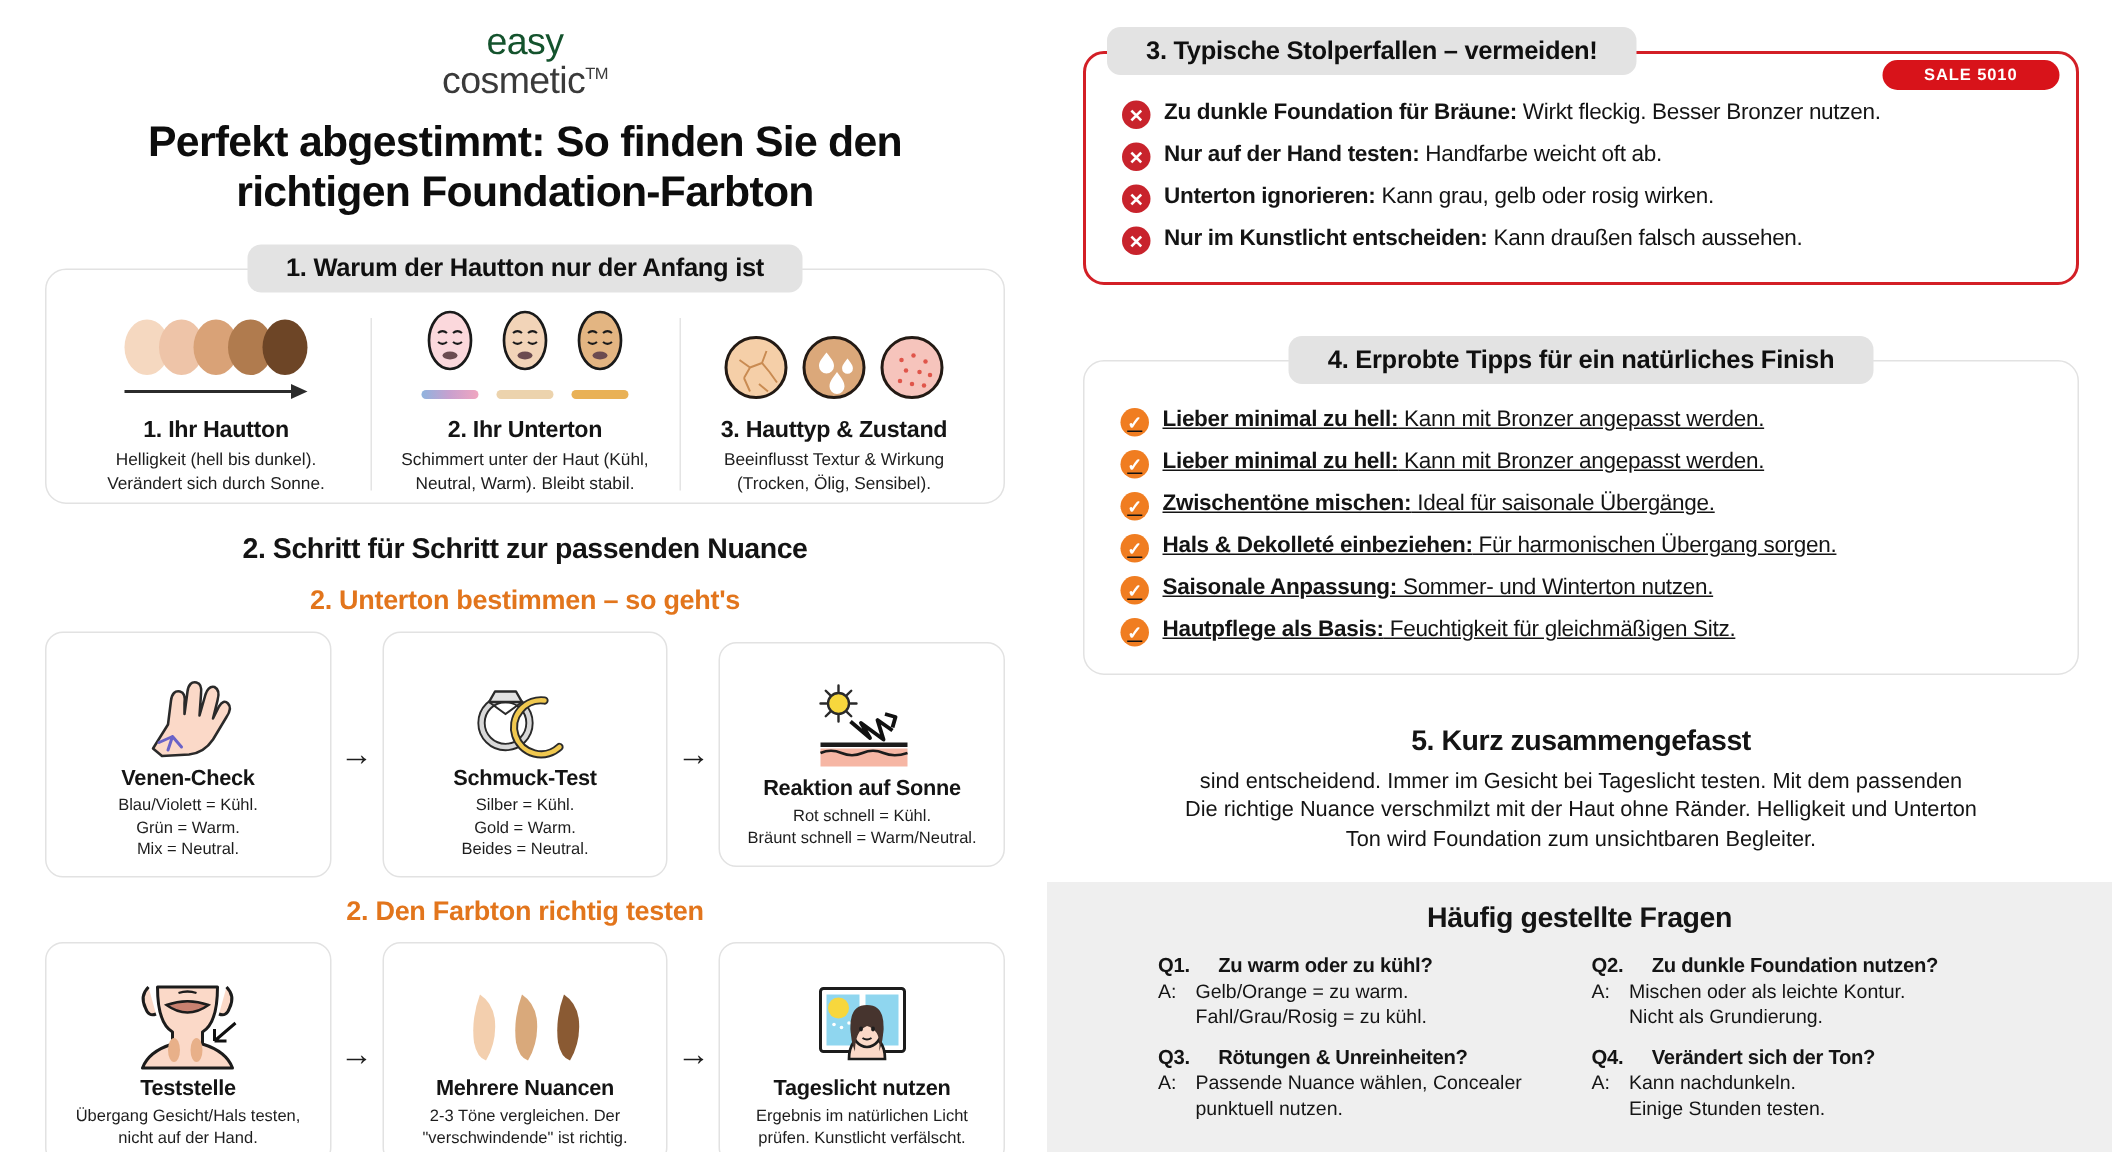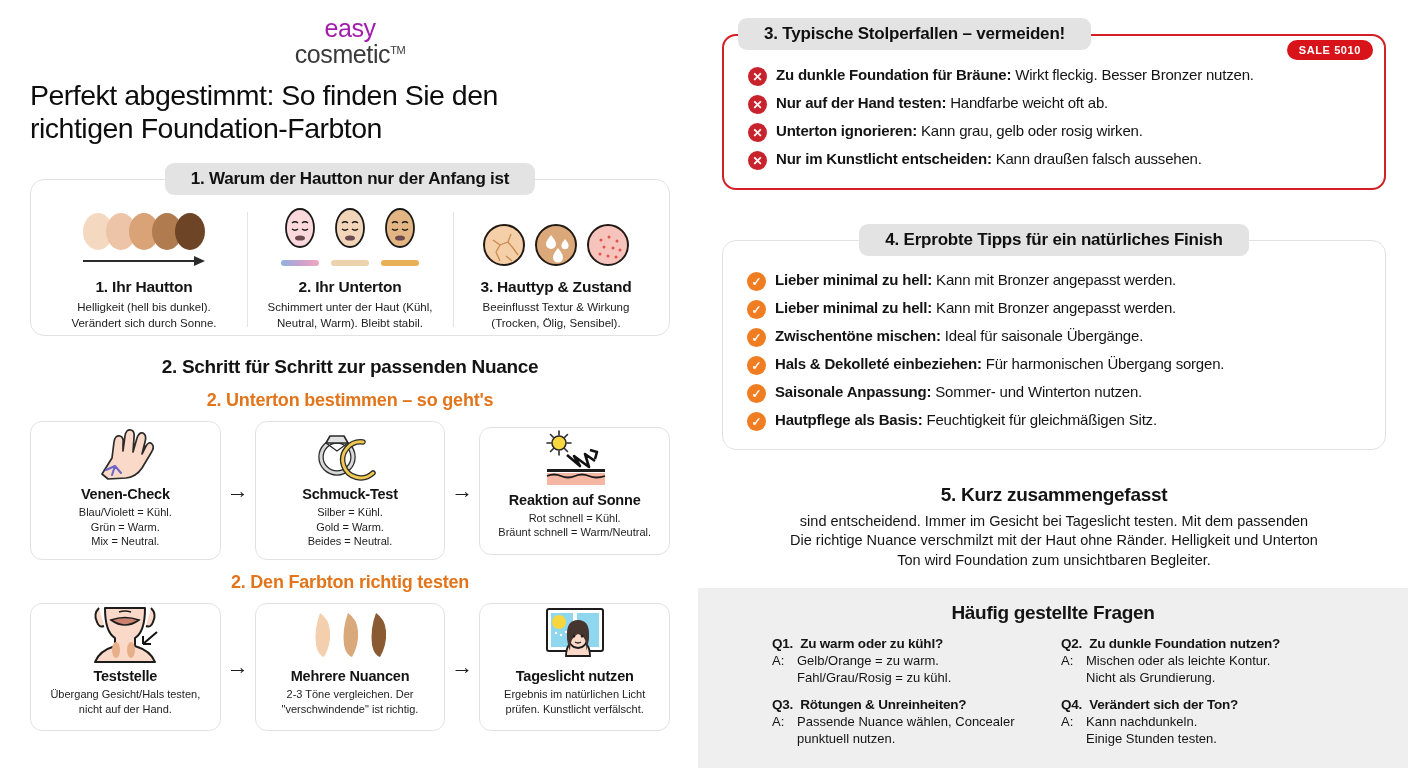--- a/index.html
+++ b/index.html
@@ -11,25 +11,25 @@
     overflow: hidden;
   }
   .page { position: relative; width: 1408px; height: 768px; display: flex; }
 
   
   .col-left  { width: 700px; position: relative; padding: 0 30px; }
   .col-right { width: 708px; position: relative; }
 
   
   .brand { text-align: center; padding-top: 16px; line-height: 1.02; }
-  .brand-l1 { font-size: 25px; color: #a21caf; letter-spacing: -0.4px; }
+  .brand-l1 { font-size: 25px; color: #14532d; letter-spacing: -0.4px; }
   .brand-l2 { font-size: 25px; color: #3a3a3a; letter-spacing: -0.4px; }
   .brand-l2 sup { font-size: 11px; vertical-align: super; }
   .main-title {
-    text-align: left; font-size: 28.5px; font-weight: 400;
+    text-align: center; font-size: 28.5px; font-weight: 700;
     letter-spacing: -0.5px; line-height: 1.16; margin-top: 12px; color: #0d0d0d;
   }
 
   
   .panel {
     border: 1.5px solid #e2e2e2; border-radius: 14px; background: #fff;
     position: relative;
   }
   .pill {
     background: #e3e3e3; border-radius: 9px;
@@ -71,21 +71,21 @@
 
   .skin-row { display: flex; gap: 10px; justify-content: center; }
   .skin-circ { width: 42px; height: 42px; border-radius: 50%; border: 2.5px solid #231a14; position: relative; overflow: hidden; }
 
   
   .sec2-title { text-align: center; font-size: 19px; font-weight: 700; margin-top: 20px; letter-spacing: -0.3px; }
   .sub-orange { text-align: center; font-size: 18px; font-weight: 700; color: #e2751c; margin-top: 12px; letter-spacing: -0.2px; }
   .flow { display: flex; align-items: center; margin-top: 10px; }
   .flow-card {
     flex: 1; border: 1.5px solid #e2e2e2; border-radius: 12px; background: #fff;
-    padding: 0 6px 10px; text-align: center; min-height: 128px;
+    padding: 25px 6px 10px; text-align: center; min-height: 128px;
   }
   .flow-arrow { width: 34px; text-align: center; font-size: 22px; color: #1d1d1d; }
   .flow-icon { height: 62px; display: flex; align-items: center; justify-content: center; }
   .flow-title { font-weight: 700; font-size: 14.5px; margin-top: 2px; letter-spacing: -0.2px; }
   .flow-desc { font-size: 11px; line-height: 1.33; margin-top: 3px; color: #1d1d1d; }
 
   
   .sec3-wrap { margin-top: 18px; position: relative; padding: 0 22px; }
   .sec3-panel { border: 2px solid #d31f26; border-radius: 14px; background: #fff; margin-top: -16px; padding: 26px 14px 14px; }
   .list-row { display: flex; align-items: flex-start; gap: 9px; padding: 4px 0 4px 10px; }
@@ -95,40 +95,40 @@
     color: #fff; font-size: 12px; font-weight: 700; margin-top: 1px;
   }
   .bullet-x { background: #c8232c; }
   .bullet-c { background: #f07d21; }
   .list-text { font-size: 15px; line-height: 1.25; letter-spacing: -0.2px; }
   .list-text b { font-weight: 700; }
 
   .sale-badge {
     position: absolute; right: 35px; top: 22px;
     background: #d8131a; color: #fff; font-size: 11px; font-weight: 700;
-    letter-spacing: 0.6px; border-radius: 11px; padding: 4px 12px;
+    letter-spacing: 0.6px; border-radius: 11px; padding: 4px 28px;
     box-shadow: 0 0 0 3px #fff; z-index: 5; text-align: center;
   }
 
-  .sec4-wrap { margin-top: 22px; position: relative; padding: 12px 22px; }
+  .sec4-wrap { margin-top: 22px; position: relative; padding: 12px 22px; text-decoration: underline; }
   .sec4-panel { margin-top: -16px; padding: 26px 14px 14px; }
 
   .sec5 { text-align: center; padding: 0 34px; margin-top: 22px; }
   .sec5-title { font-size: 19px; font-weight: 700; letter-spacing: -0.3px; }
   .sec5-text { font-size: 14.5px; line-height: 1.33; margin-top: 6px; }
 
   
   .faq {
     position: absolute; left: 698px; top: 588px; width: 710px; height: 180px;
     background: #efefef; padding: 14px 22px 0;
   }
   .faq-title { text-align: center; font-weight: 700; font-size: 19px; letter-spacing: -0.3px; }
   .faq-grid { display: grid; grid-template-columns: 1fr 1fr; column-gap: 16px; row-gap: 10px; margin-top: 12px; padding: 0 52px; }
   .faq-item { }
-  .faq-q { display: flex; gap: 7px; font-weight: 700; font-size: 13.5px; letter-spacing: -0.2px; }
+  .faq-q { display: flex; gap: 19px; font-weight: 700; font-size: 13.5px; letter-spacing: -0.2px; }
   .faq-q .lbl { flex: 0 0 auto; }
   .faq-a { display: flex; gap: 7px; font-size: 13px; margin-top: 2px; line-height: 1.3; }
   .faq-a .lbl { flex: 0 0 18px; }
   .faq-a .ans { }
   .faq-a .ans div { white-space: nowrap; }
 </style>
 </head>
 <body>
 
 <div class="page">

